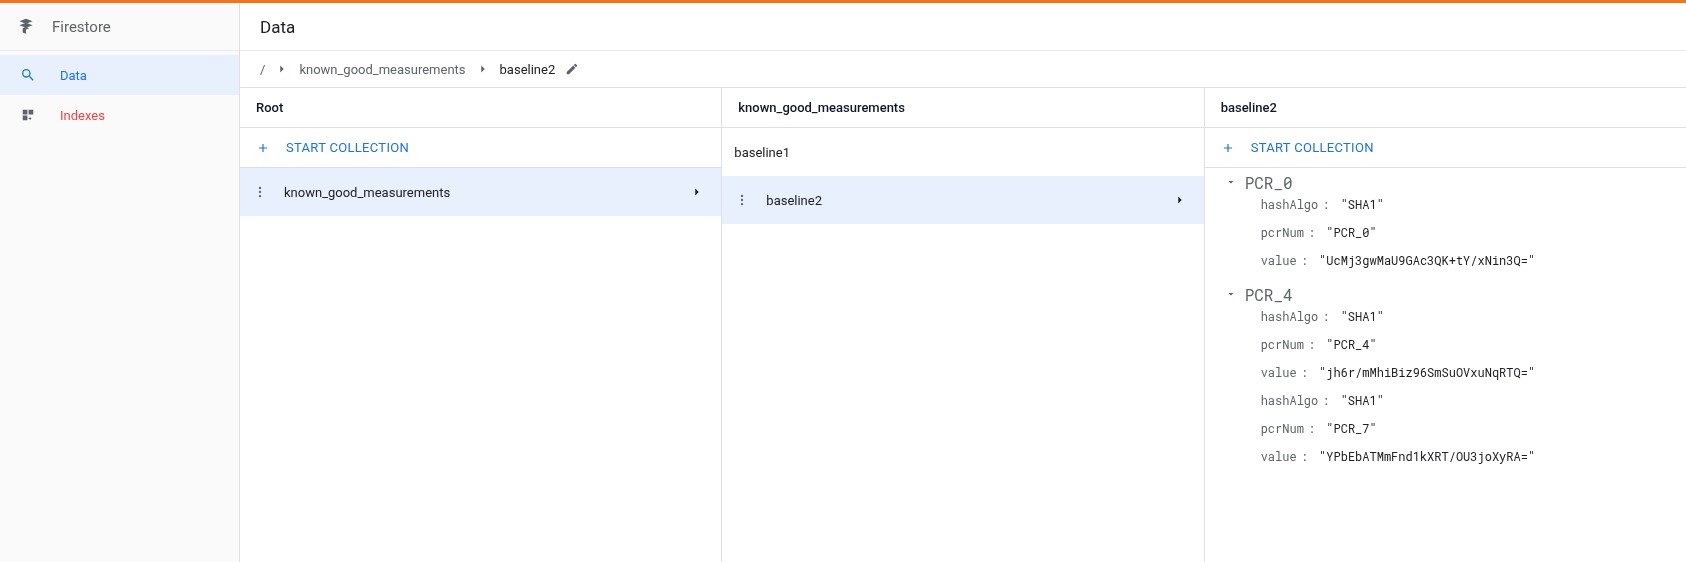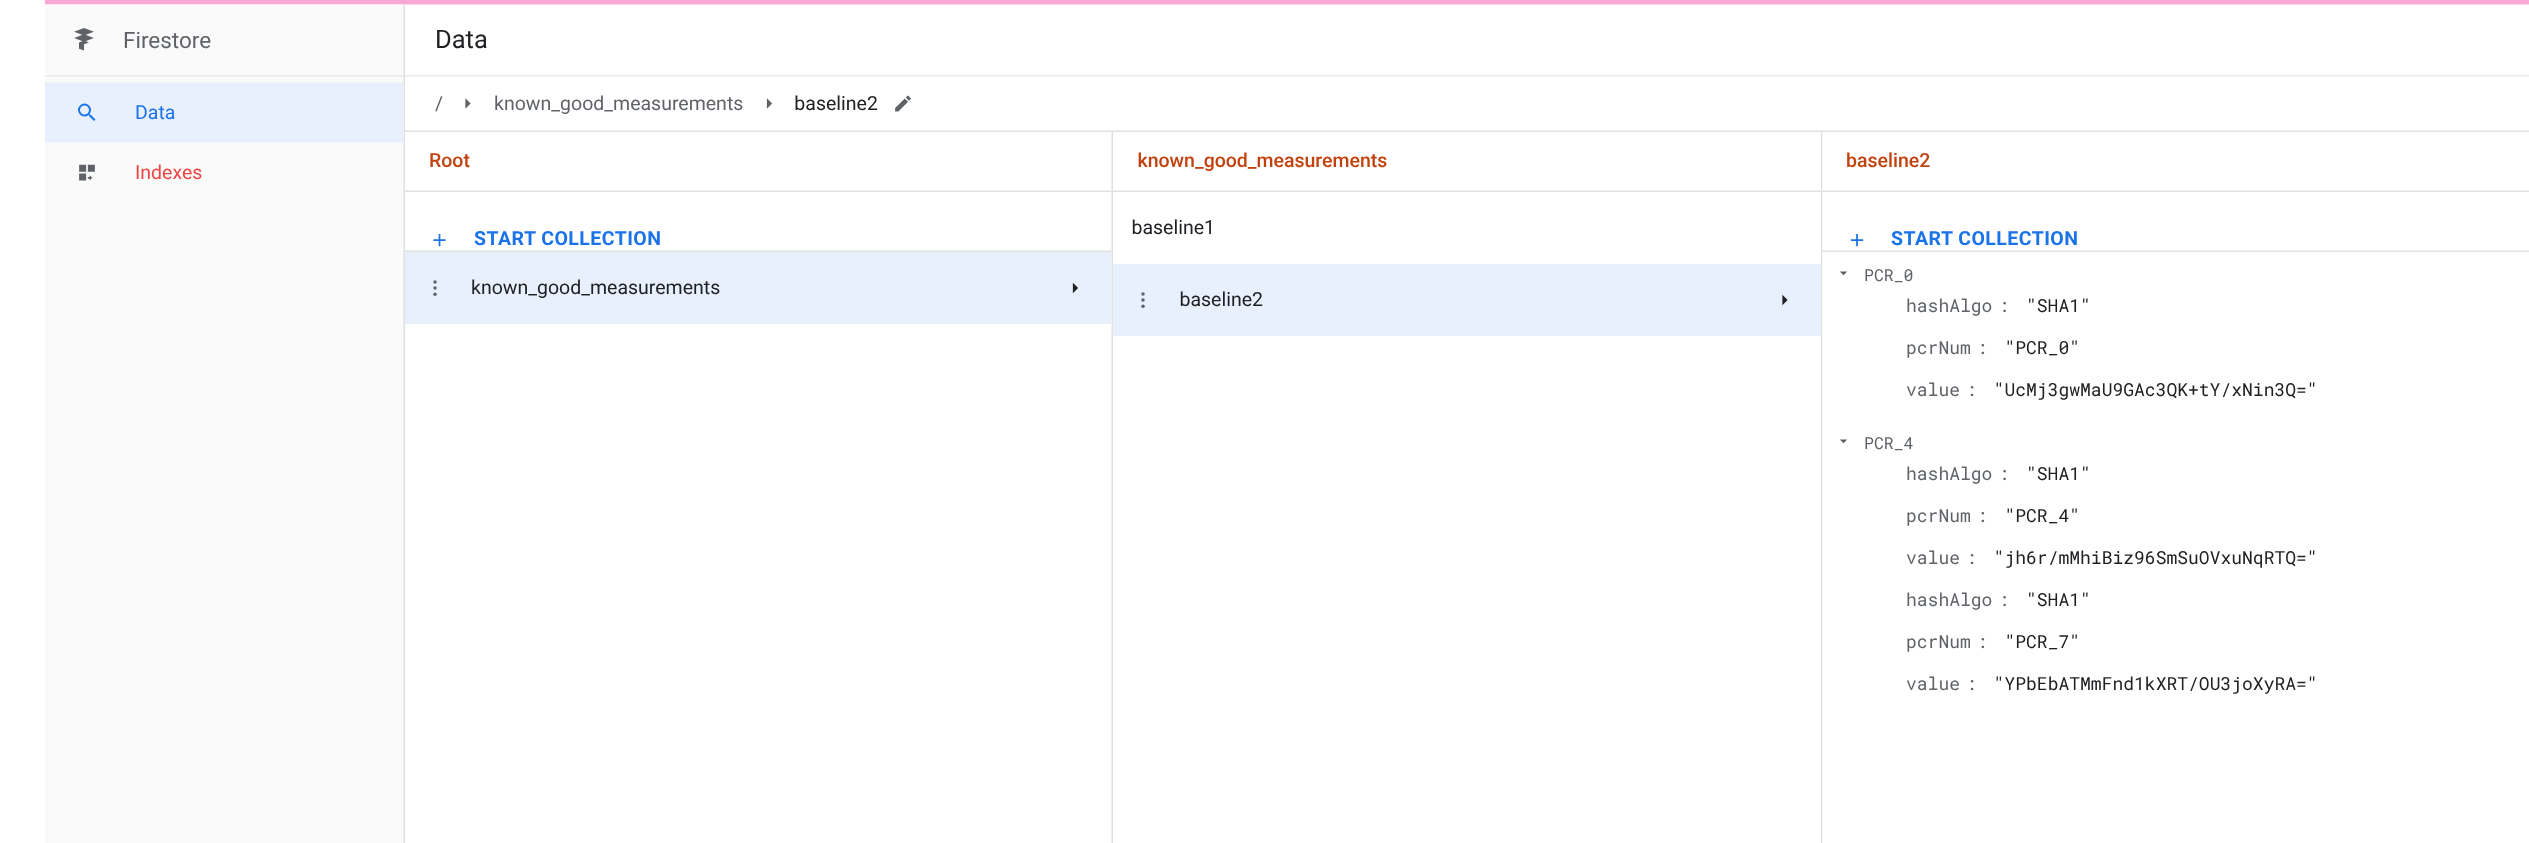--- a/index.html
+++ b/index.html
@@ -7,22 +7,21 @@
   body {
     font-family: Roboto, "Helvetica Neue", Arial, sans-serif;
     font-size: 13px;
     color: #202124;
     background: #fff;
     overflow: hidden;
   }
   .app {
     display: flex;
     height: 100vh;
-    border-top: 3px solid #f9a8d4;
-    margin-left: 30px;
+    border-top: 3px solid #f97316;
   }
   
   .sidebar {
     width: 240px;
     border-right: 1px solid #e0e0e0;
     background: #fafafa;
     display: flex;
     flex-direction: column;
   }
   .sidebar-header {
@@ -106,32 +105,32 @@
     background: #fff;
   }
   .col:last-child { border-right: none; }
   .col-header {
     height: 40px;
     display: flex;
     align-items: center;
     padding: 0 16px;
     font-size: 13px;
     font-weight: 500;
-    color: #c2410c;
+    color: #0f172a;
     border-bottom: 1px solid #e0e0e0;
   }
   .col-action {
     height: 40px;
     display: flex;
-    align-items: flex-end;
+    align-items: center;
     gap: 16px;
     padding: 0 16px;
     color: #1a73e8;
     font-size: 13px;
-    font-weight: 700;
+    font-weight: 400;
     letter-spacing: 0.3px;
     border-bottom: 1px solid #e0e0e0;
     cursor: pointer;
   }
   .col-action.secondary { border-bottom: 1px solid #f1f3f4; }
   .plus-icon {
     width: 14px; height: 14px;
     display: flex; align-items: center; justify-content: center;
   }
   .col-list {
@@ -153,23 +152,23 @@
   .list-item .grow { flex: 1; overflow:hidden; text-overflow:ellipsis; white-space:nowrap; }
   .menu-dots { width:16px; display:flex; justify-content:center; }
   .chevron { width:16px; display:flex; justify-content:center; }
 
   
   .field-block { font-family: Roboto, monospace; }
   .object-row {
     display: flex;
     align-items: center;
     height: 28px;
-    padding-left: 8px;
+    padding-left: 20px;
     gap: 8px;
-    font-size: 11px;
+    font-size: 16px;
     color: #5f6368;
     cursor: pointer;
   }
   .object-row .obj-name { font-family: "Roboto Mono", Menlo, monospace; color:#5f6368; }
   .prop-row {
     display: flex;
     height: 28px;
     padding-left: 56px;
     gap: 4px;
     font-size: 12px;

